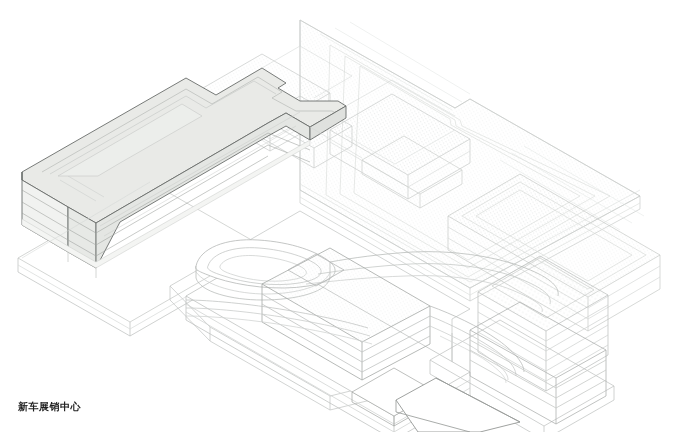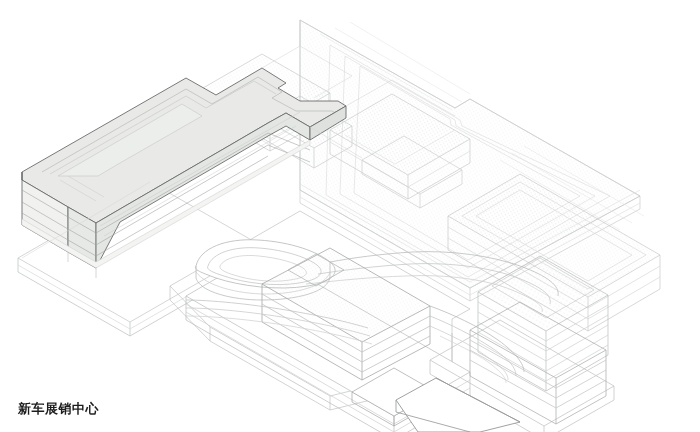--- a/index.html
+++ b/index.html
@@ -4,21 +4,21 @@
 <style>
   html,body{margin:0;padding:0;background:#ffffff;}
   body{
     width:700px;height:432px;overflow:hidden;position:relative;
     font-family:"Liberation Sans","DejaVu Sans",sans-serif;
   }
   #stage{position:absolute;inset:0;width:700px;height:432px;background:#ffffff;}
   #drawing{position:absolute;left:0;top:0;width:700px;height:432px;display:block;}
   .caption{
     position:absolute;left:18px;top:400px;
-    font-size:13px;font-weight:bold;color:#1d1d1d;
+    font-size:10px;font-weight:bold;color:#1d1d1d;
     letter-spacing:0.5px;white-space:nowrap;
     font-family:"DejaVu Sans","Liberation Sans",sans-serif;
   }
 </style>
 </head>
 <body>
 
 <div id="stage">
 
   <svg id="drawing" viewBox="0 0 700 432" xmlns="http://www.w3.org/2000/svg">

